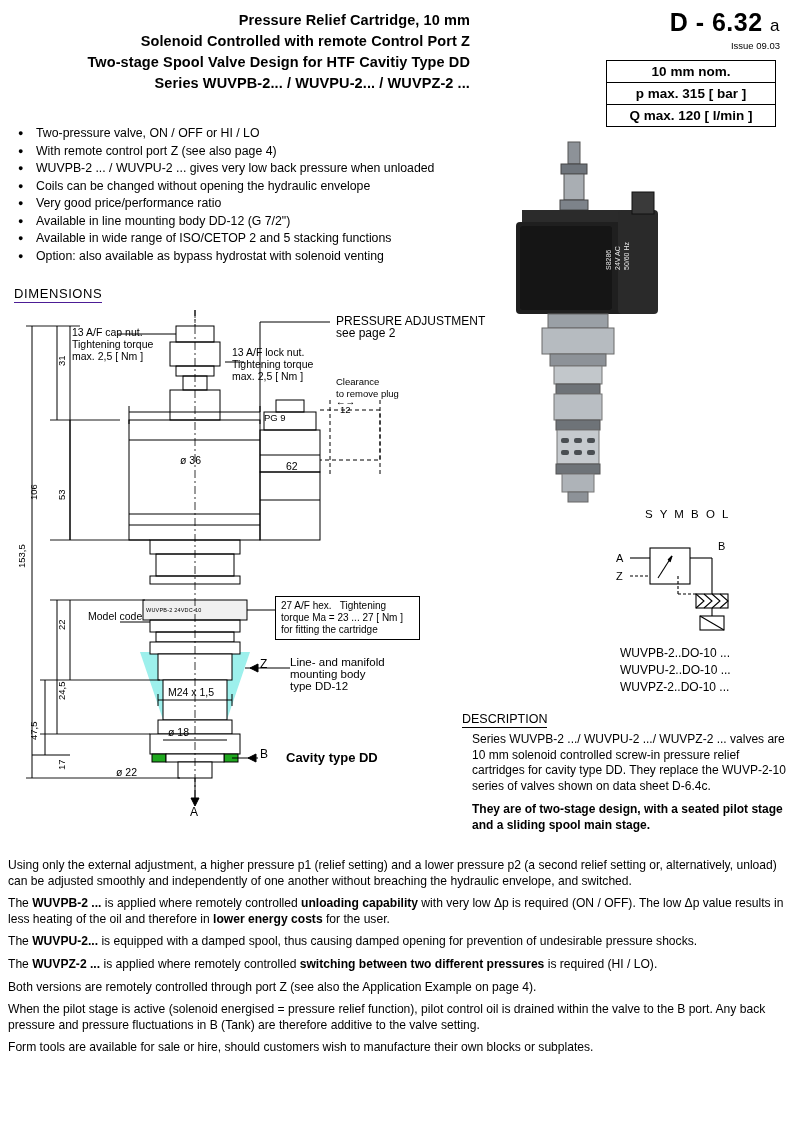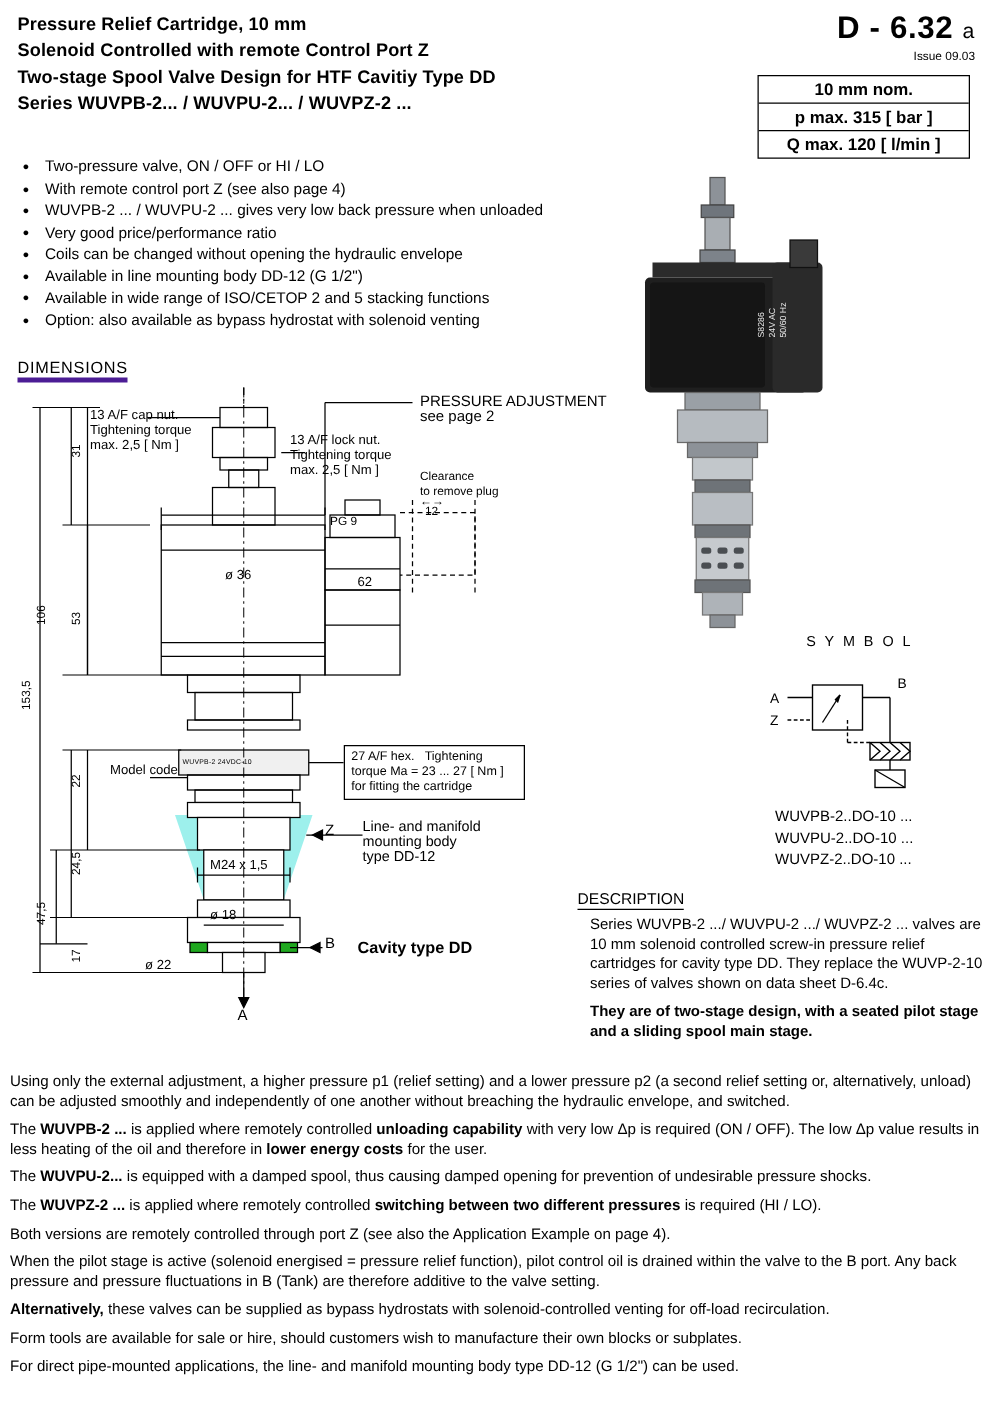--- a/index.html
+++ b/index.html
@@ -9,40 +9,40 @@
     background:#ffffff;
     font-family:"Liberation Sans", sans-serif;
     font-size:12.5px;
     color:#000;
     position:relative;
     overflow:hidden;
   }
   .page { position:relative; width:790px; height:1123px; }
 
   
-  .hdr-title { position:absolute; left:14px; top:10px; width:440px; }
+  .hdr-title { position:absolute; left:30px; top:10px; width:440px;text-align:right; }
   .hdr-title div { font-weight:bold; font-size:14.5px; line-height:21px; letter-spacing:0.1px; }
 
   .code-box { position:absolute; right:10px; top:8px; text-align:right; width:180px;}
   .code-main { font-size:25px; font-weight:bold; letter-spacing:0.5px; }
   .code-main .sfx { font-size:17px; font-weight:normal; }
   .issue { font-size:9.5px; margin-top:3px; }
 
   .spec { position:absolute; right:14px; top:60px; width:170px; border:1.5px solid #000; }
   .spec .row { border-bottom:1.5px solid #000; text-align:center; padding:3px 2px; font-size:13.5px; font-weight:bold; }
   .spec .row:last-child { border-bottom:none; }
 
   
   .bullets { position:absolute; left:18px; top:125px; width:470px; }
   .bullets li { list-style:none; position:relative; padding-left:18px; line-height:16.5px; font-size:12.3px; margin-bottom:1px;}
   .bullets li:before { content:"\25CF"; position:absolute; left:0; top:0; font-size:9px; line-height:17px;}
   ul { margin:0; padding:0; }
 
   
-  .dim-head { position:absolute; left:14px; top:286px; font-size:13px; letter-spacing:0.6px; border-bottom:4px solid #4c1d95; padding-bottom:1px;}
+  .dim-head { position:absolute; left:14px; top:286px; font-size:13px; letter-spacing:0.6px; border-bottom:1px solid #4c1d95; padding-bottom:1px;}
 
   
   .draw { position:absolute; left:0; top:300px; width:470px; height:550px; }
   .lbl { position:absolute; font-size:10.5px; line-height:12px; }
   .lbl.small { font-size:9.5px; }
   .box-note { position:absolute; border:1px solid #000; padding:3px 5px; font-size:10px; line-height:12px; background:#fff;}
 
   
   .photo { position:absolute; left:498px; top:140px; width:280px; height:370px; }
 
@@ -82,23 +82,23 @@
   <div class="spec">
     <div class="row">10 mm nom.</div>
     <div class="row">p max. 315 [ bar ]</div>
     <div class="row">Q max. 120 [ l/min ]</div>
   </div>
 
   <ul class="bullets">
     <li>Two-pressure valve, ON / OFF  or  HI / LO</li>
     <li>With remote control port Z (see also page 4)</li>
     <li>WUVPB-2 ... / WUVPU-2 ... gives very low back pressure when unloaded</li>
+    <li>Coils can be changed without opening the hydraulic envelope</li>
     <li>Very good price/performance ratio</li>
-    <li>Coils can be changed without opening the hydraulic envelope</li>
-    <li>Available in line mounting body DD-12 (G 1/2")</li>
+    <li>Available in line mounting body DD-12 (G 7/2")</li>
     <li>Available in wide range of ISO/CETOP 2 and 5 stacking functions</li>
     <li>Option: also available as bypass hydrostat with solenoid venting</li>
   </ul>
 
   <div class="dim-head">DIMENSIONS</div>
 
   <div class="draw">
     <svg width="470" height="550" viewBox="0 0 470 550">
       <g stroke="#000" fill="none" stroke-width="1">
 
@@ -312,18 +312,16 @@
     <p style="margin:0;font-weight:bold;">They are of two-stage design, with a seated pilot stage and a sliding spool main stage.</p>
   </div>
 
   <div class="body-text">
     <p>Using only the external adjustment, a higher pressure p1 (relief setting) and a lower pressure p2 (a second relief setting or, alternatively, unload) can be adjusted smoothly and independently of one another without breaching the hydraulic envelope, and switched.</p>
     <p><span>The </span><b>WUVPB-2 ...</b><span> is applied where remotely controlled </span><b>unloading capability</b><span> with very low Δp is required (ON / OFF).  The low Δp value results in less heating of the oil and therefore in </span><b>lower energy costs</b><span> for the user.</span></p>
     <p><span>The </span><b>WUVPU-2...</b><span> is equipped with a damped spool, thus causing damped opening for prevention of undesirable pressure shocks.</span></p>
     <p><span>The </span><b>WUVPZ-2 ...</b><span> is applied where remotely controlled </span><b>switching between two different pressures</b><span> is required (HI / LO).</span></p>
     <p>Both versions are remotely controlled through port Z (see also the Application Example on page 4).</p>
     <p>When the pilot stage is active (solenoid energised = pressure relief function), pilot control oil is drained within the valve to the B port.  Any back pressure and pressure fluctuations in B (Tank) are therefore additive to the valve setting.</p>
-    <p><b>Alternatively,</b><span> these valves can be supplied as bypass hydrostats with solenoid-controlled venting for off-load recirculation.</span></p>
     <p>Form tools are available for sale or hire, should customers wish to manufacture their own blocks or subplates.</p>
-    <p>For direct pipe-mounted applications, the line- and manifold mounting body type DD-12 (G 1/2") can be used.</p>
   </div>
 
 </div>
 
 </body></html>

